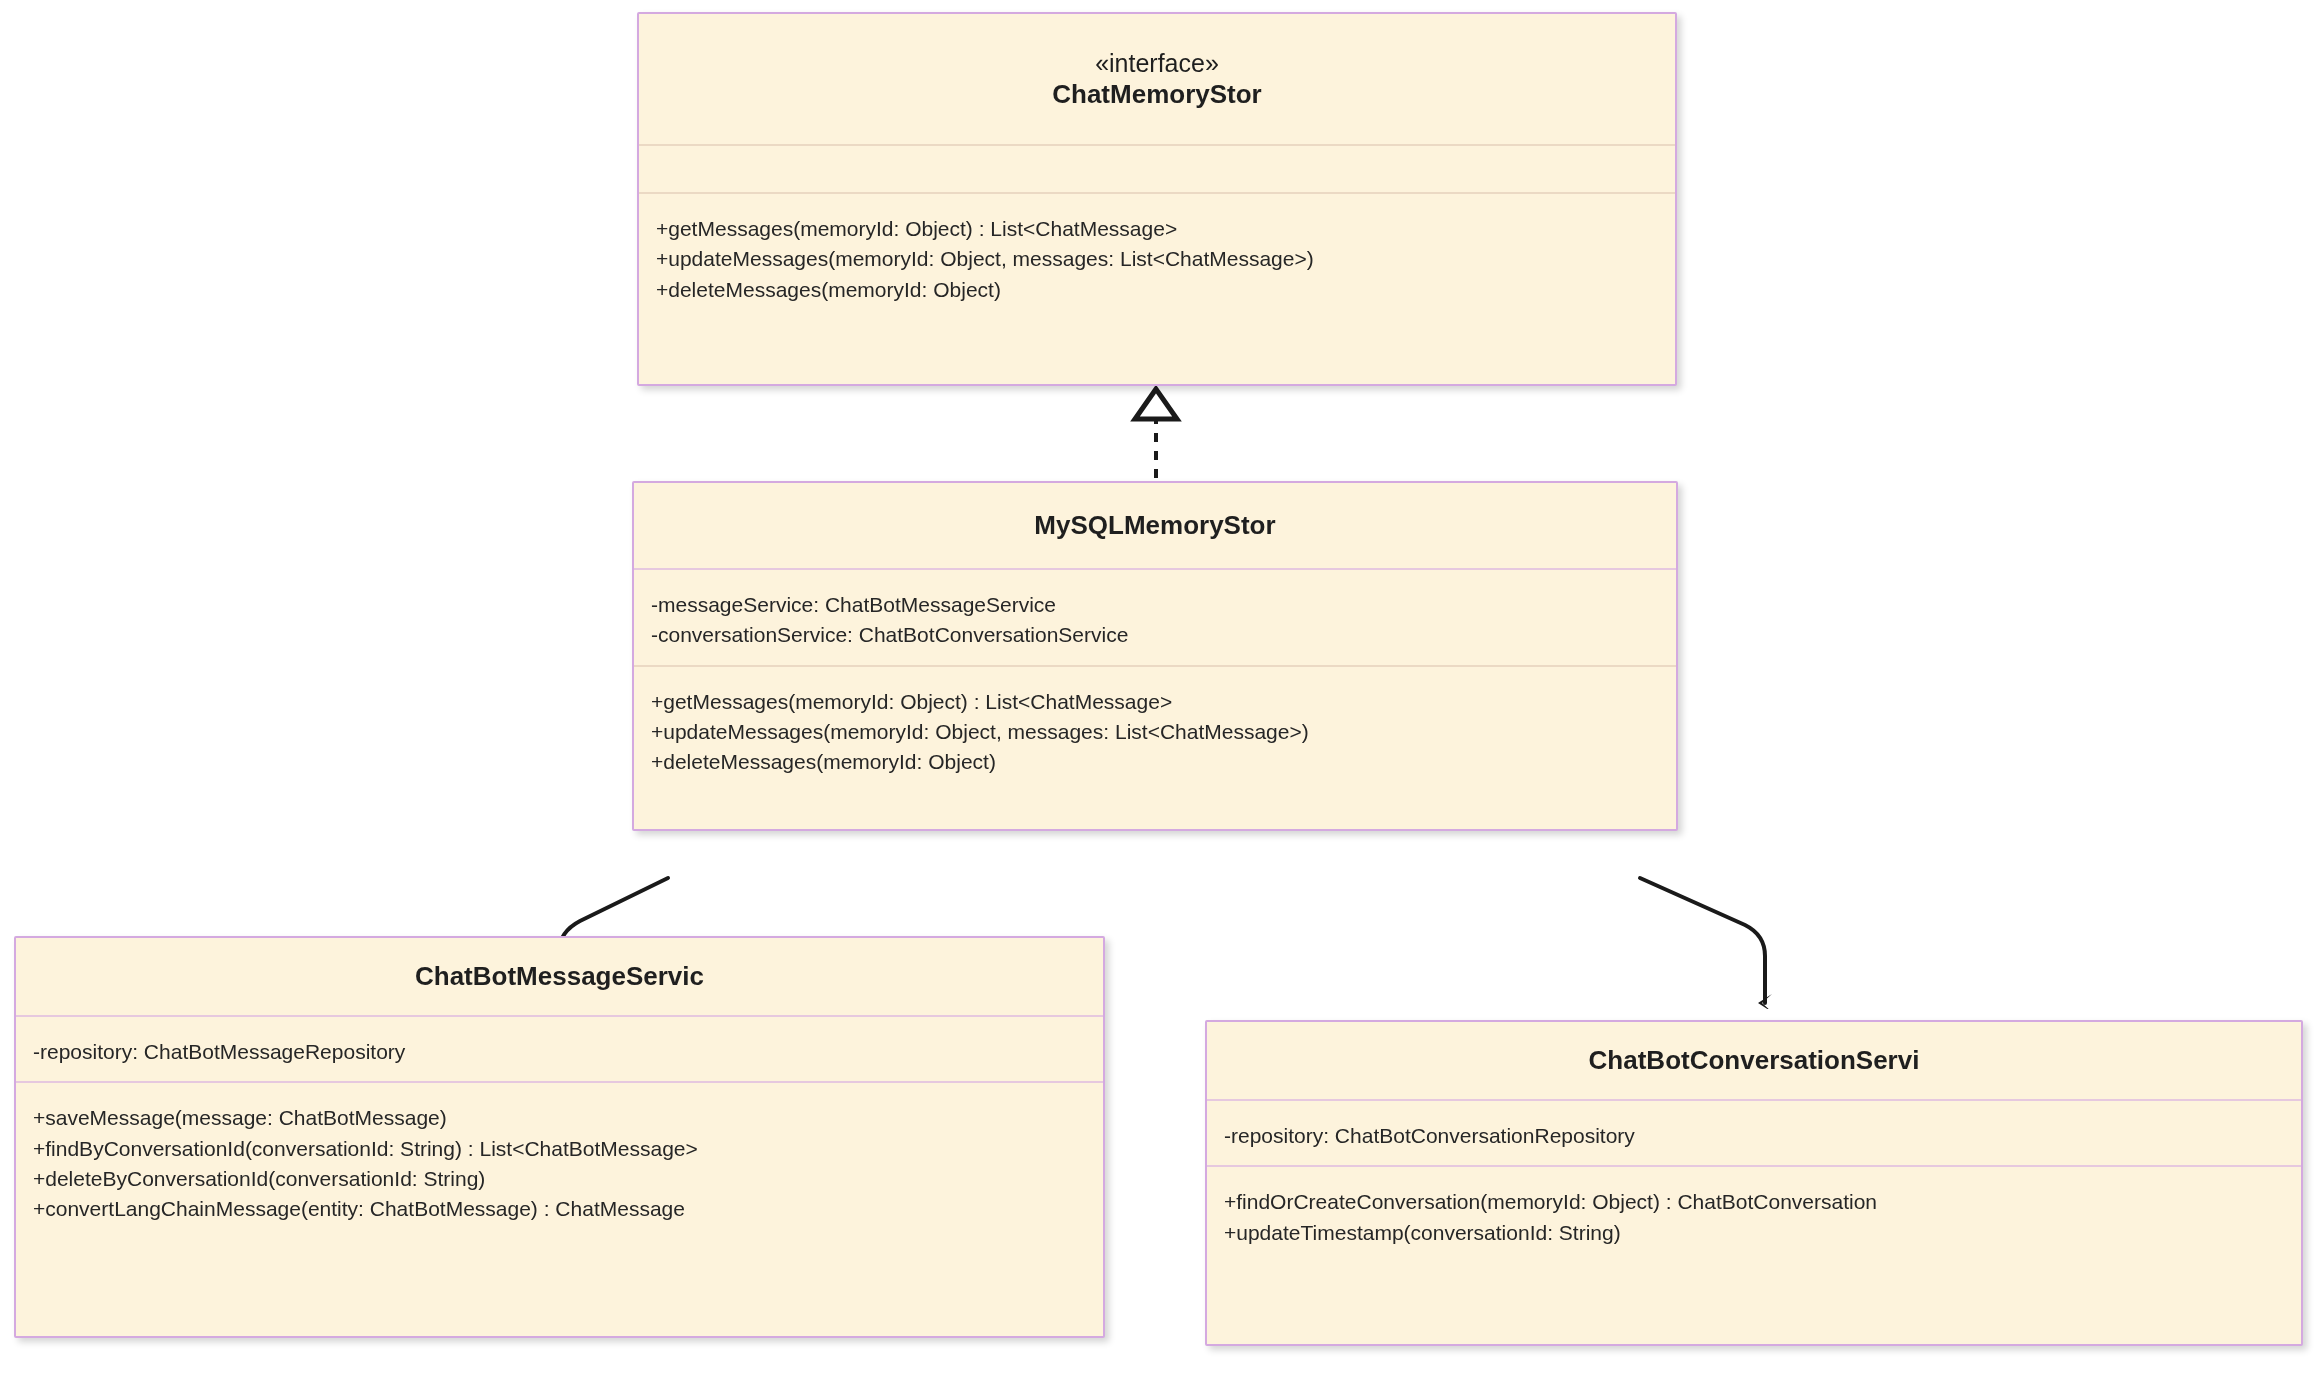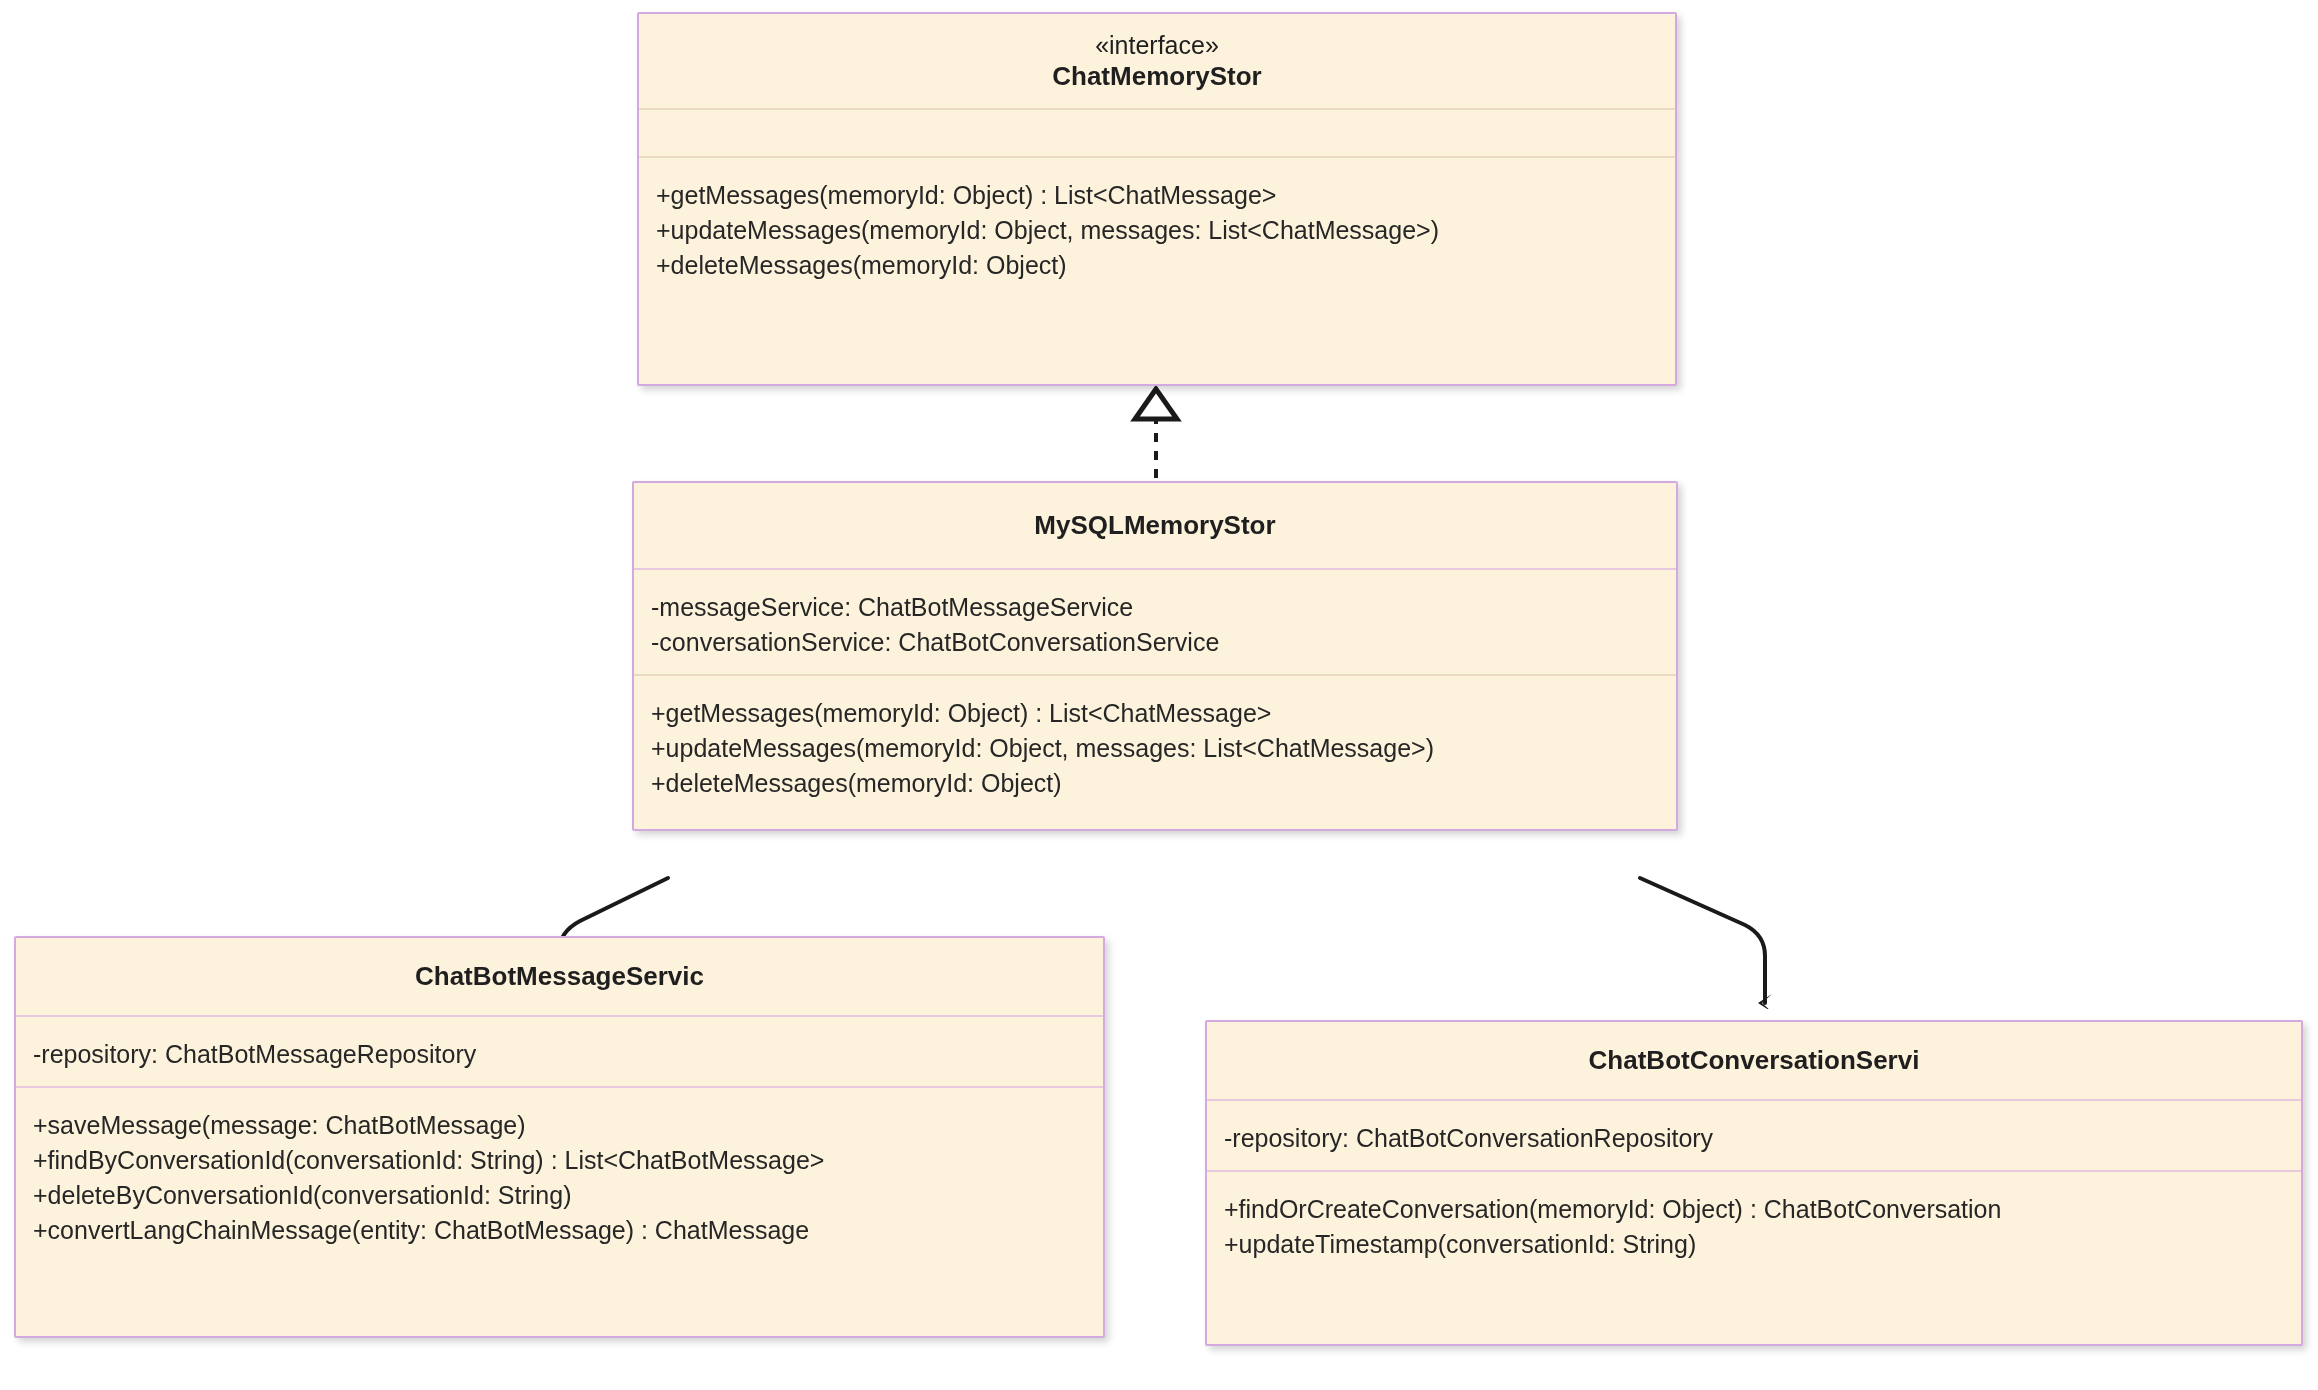--- a/index.html
+++ b/index.html
@@ -84,35 +84,35 @@
   }
   .uml-divider.accent {
     border-top-color: #E6C8DF;
   }
 
   .uml-compartment {
     box-sizing: border-box;
     padding: 20px 17px 14px 17px;
   }
   .uml-member {
-    font-size: 25px;
+    font-size: 21px;
     color: #262626;
     line-height: 1.16;
     white-space: nowrap;
     padding: 3px 0;
   }
   .uml-compartment.empty {
     padding: 0;
   }
 
   
   #class-chatmemorystore {
     left: 637px;  top: 12px;   width: 1040px; height: 374px;
   }
-  #class-chatmemorystore .uml-header { height: 94px; }
+  #class-chatmemorystore .uml-header { height: 130px; }
   #class-chatmemorystore .empty-compartment { height: 46px; }
 
   #class-mysqlmemorystore {
     left: 632px;  top: 481px;  width: 1046px; height: 350px;
   }
   #class-mysqlmemorystore .uml-header { height: 85px; }
 
   #class-chatbotmessageservice {
     left: 14px;   top: 936px;  width: 1091px; height: 402px;
   }

